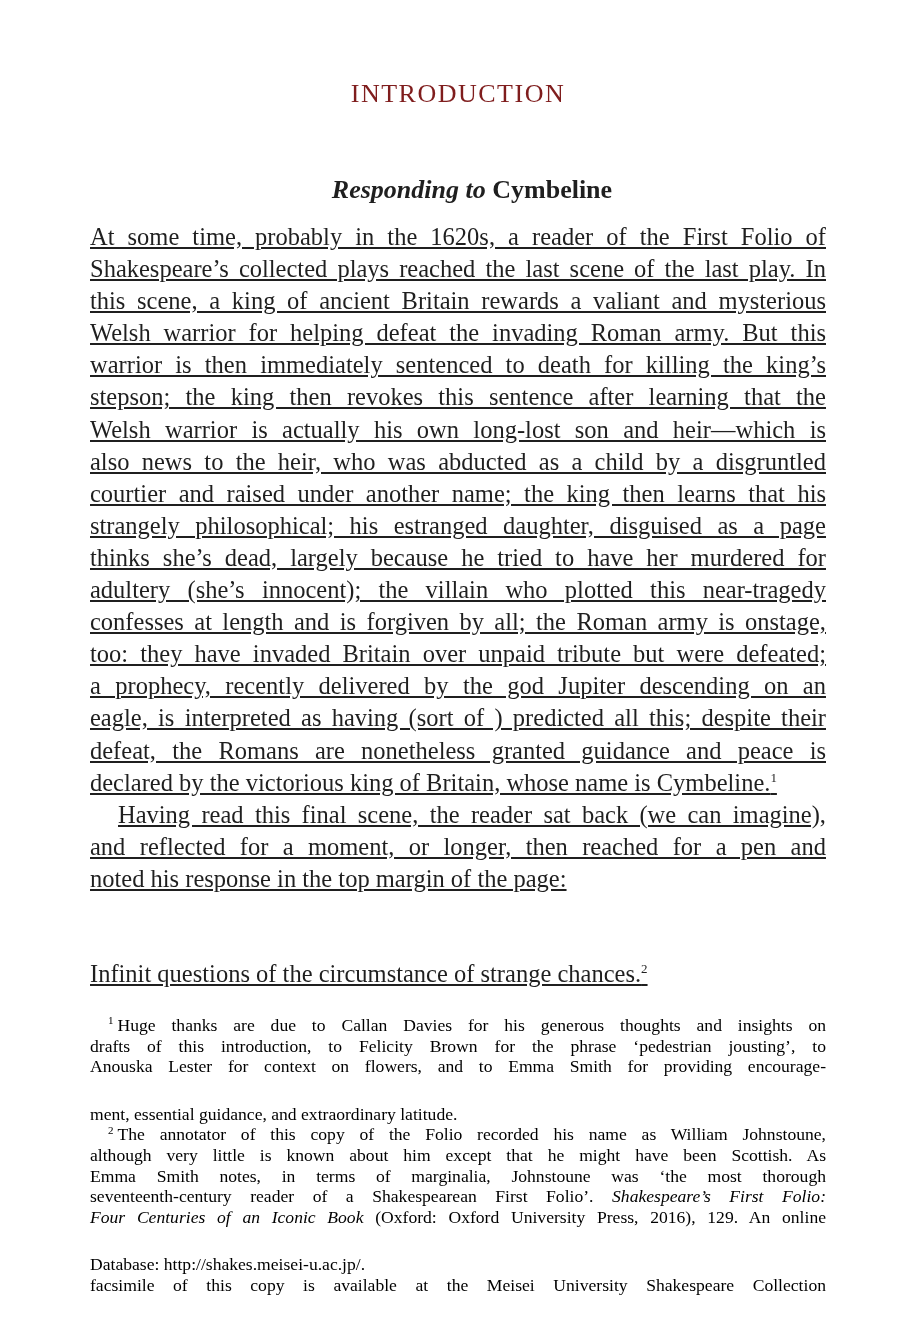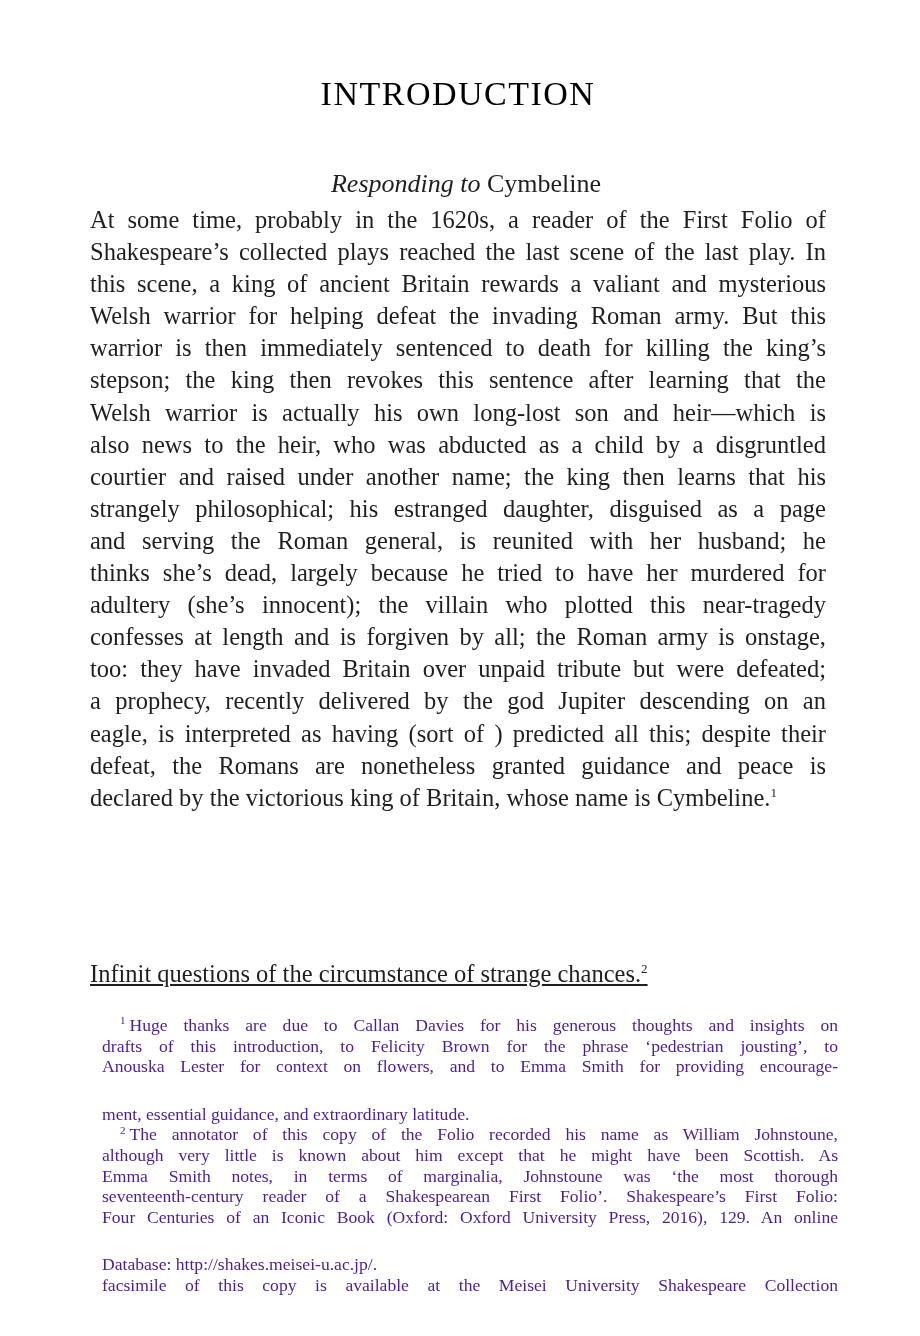--- a/index.html
+++ b/index.html
@@ -20,44 +20,45 @@
       left: 90px;
       top: 0;
       width: 736px;
     }
     .chapter-title {
       position: absolute;
       top: 74px;
       left: 0;
       width: 736px;
       text-align: center;
-      font-size: 34px;
+      font-size: 26px;
       letter-spacing: 1.5px;
       line-height: 40px;
-      color: #000000;
+      color: #7f1d1d;
     }
     .section-title {
       position: absolute;
       top: 158px;
       left: 0;
       width: 736px;
       text-align: center;
       font-size: 26px;
       line-height: 36px;
       color: #1f1f1f;
     }
     .section-title em { font-style: italic; }
 
     .body-text {
       position: absolute;
-      top: 204px;
+      top: 221px;
       left: 0;
       width: 736px;
       font-size: 24.5px;
       line-height: 32.1px;
+      text-decoration: underline;
     }
     .line {
       display: block;
       text-align: justify;
       text-align-last: justify;
       white-space: nowrap;
       height: 32.1px;
       overflow: visible;
     }
     .line.last {
@@ -76,76 +77,80 @@
       top: 958px;
       left: 0;
       font-size: 24.5px;
       line-height: 32px;
       white-space: nowrap;
       text-decoration: underline;
     }
     .footnotes {
       position: absolute;
       top: 1015px;
-      left: 12px;
+      left: 0;
       width: 736px;
       font-size: 17.6px;
       line-height: 20.6px;
-      color: #4c1d95;
+      color: #000000;
     }
     .fline {
       display: block;
       text-align: justify;
       text-align-last: justify;
       white-space: nowrap;
       height: 20.6px;
     }
     .fline.last { text-align-last: left; margin-top: 27px; }
     .fline.indent { padding-left: 18px; }
     sup.fnm {
       font-size: 11px;
       vertical-align: super;
       line-height: 0;
       margin-right: 4px;
     }
-    .it { }
+    .it { font-style: italic; }
   </style>
 </head>
 <body>
 
 <div class="page">
 
   <h1 class="chapter-title" style="margin:0;font-weight:normal;">INTRODUCTION</h1>
 
-  <h2 class="section-title" style="margin:8px;font-weight:normal;">
+  <h2 class="section-title" style="margin:14px;font-weight:bold;">
     <em>Responding to</em>
     <span>Cymbeline</span>
   </h2>
 
   <div class="body-text">
     <div>
       <span class="line">At some time, probably in the 1620s, a reader of the First Folio of</span>
       <span class="line">Shakespeare’s collected plays reached the last scene of the last play. In</span>
       <span class="line">this scene, a king of ancient Britain rewards a valiant and mysterious</span>
       <span class="line">Welsh warrior for helping defeat the invading Roman army. But this</span>
       <span class="line">warrior is then immediately sentenced to death for killing the king’s</span>
       <span class="line">stepson; the king then revokes this sentence after learning that the</span>
       <span class="line">Welsh warrior is actually his own long-lost son and heir—which is</span>
       <span class="line">also news to the heir, who was abducted as a child by a disgruntled</span>
       <span class="line">courtier and raised under another name; the king then learns that his</span>
       <span class="line">strangely philosophical; his estranged daughter, disguised as a page</span>
-      <span class="line">and serving the Roman general, is reunited with her husband; he</span>
       <span class="line">thinks she’s dead, largely because he tried to have her murdered for</span>
       <span class="line">adultery (she’s innocent); the villain who plotted this near-tragedy</span>
       <span class="line">confesses at length and is forgiven by all; the Roman army is onstage,</span>
       <span class="line">too: they have invaded Britain over unpaid tribute but were defeated;</span>
       <span class="line">a prophecy, recently delivered by the god Jupiter descending on an</span>
       <span class="line">eagle, is interpreted as having (sort of ) predicted all this; despite their</span>
       <span class="line">defeat, the Romans are nonetheless granted guidance and peace is</span>
       <span class="line last"><span>declared by the victorious king of Britain, whose name is Cymbeline.</span><sup class="fn">1</sup></span>
+    </div>
+    <div>
+      <span class="line indent">Having read this final scene, the reader sat back (we can imagine),</span>
+      <span class="line">and reflected for a moment, or longer, then reached for a pen and</span>
+      <span class="line last">noted his response in the top margin of the page:</span>
     </div>
   </div>
 
   <div class="quote">
     <span>Infinit questions of the circumstance of strange chances.</span><sup class="fn">2</sup>
   </div>
 
   <div class="footnotes">
     <div>
       <span class="fline indent"><sup class="fnm">1</sup><span>Huge thanks are due to Callan Davies for his generous thoughts and insights on</span></span>

